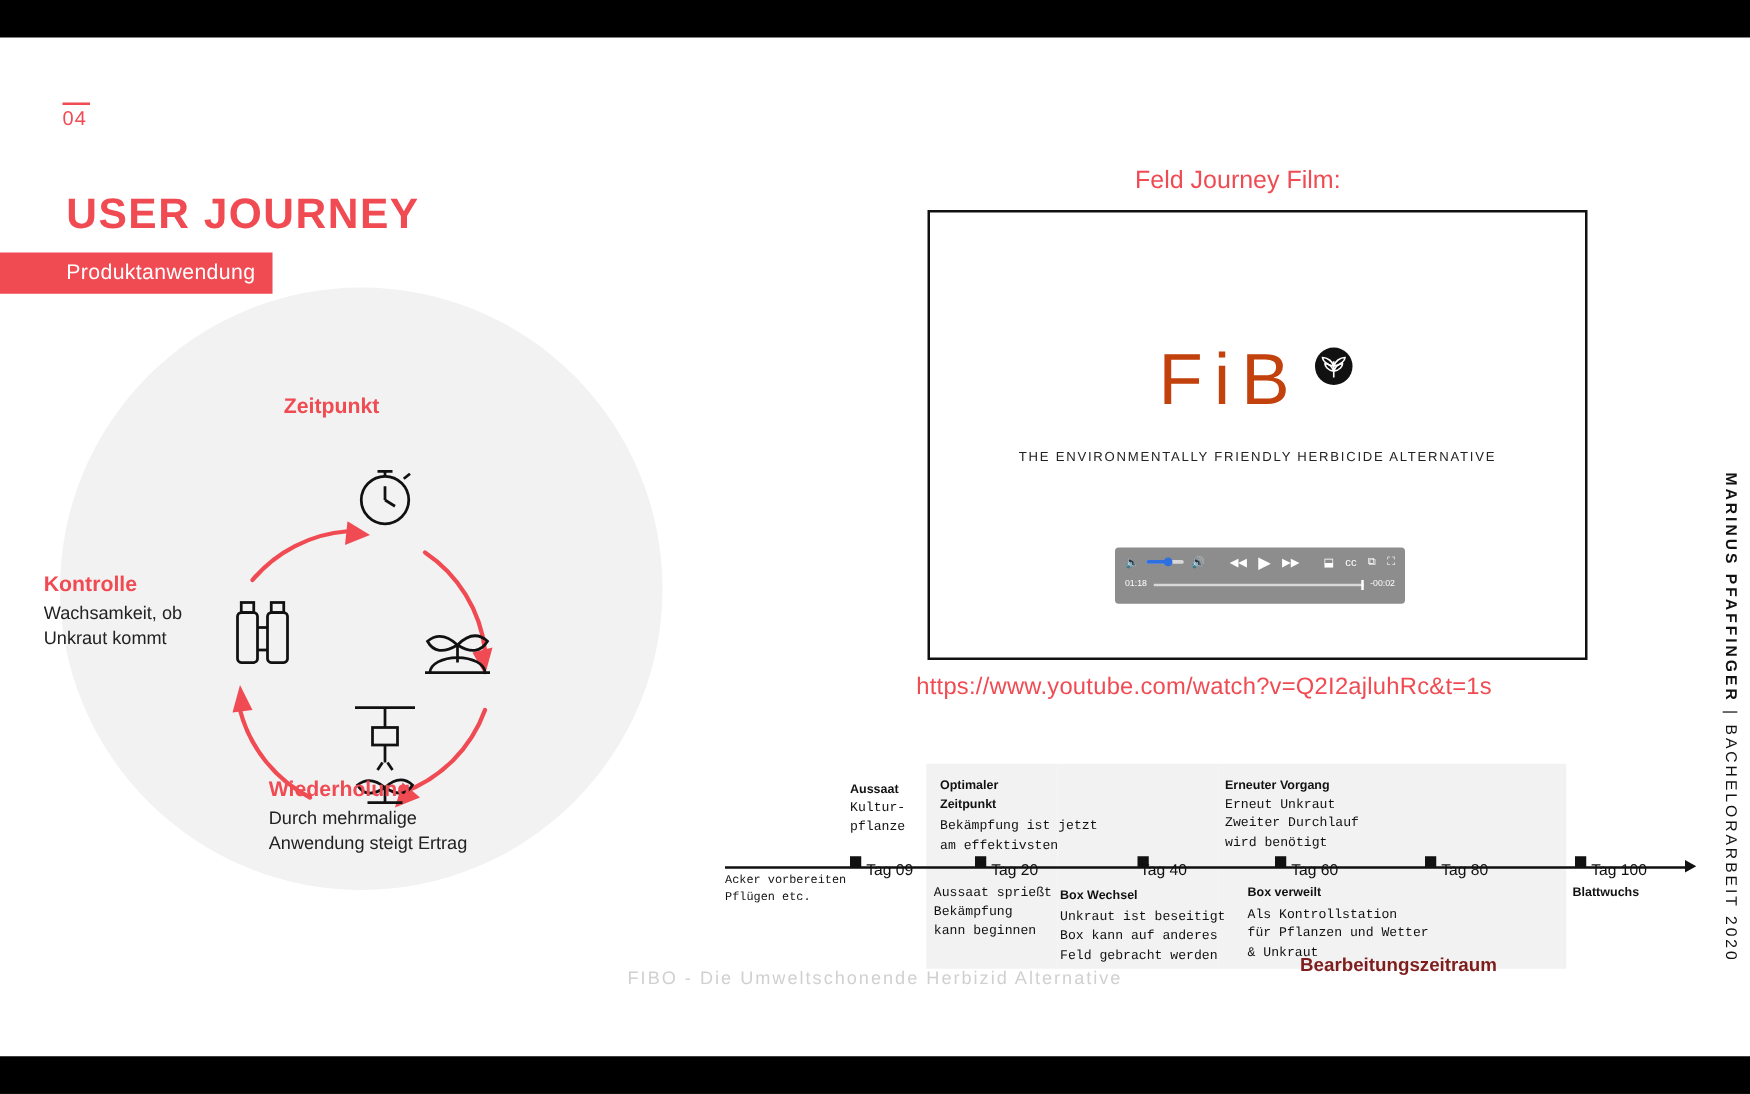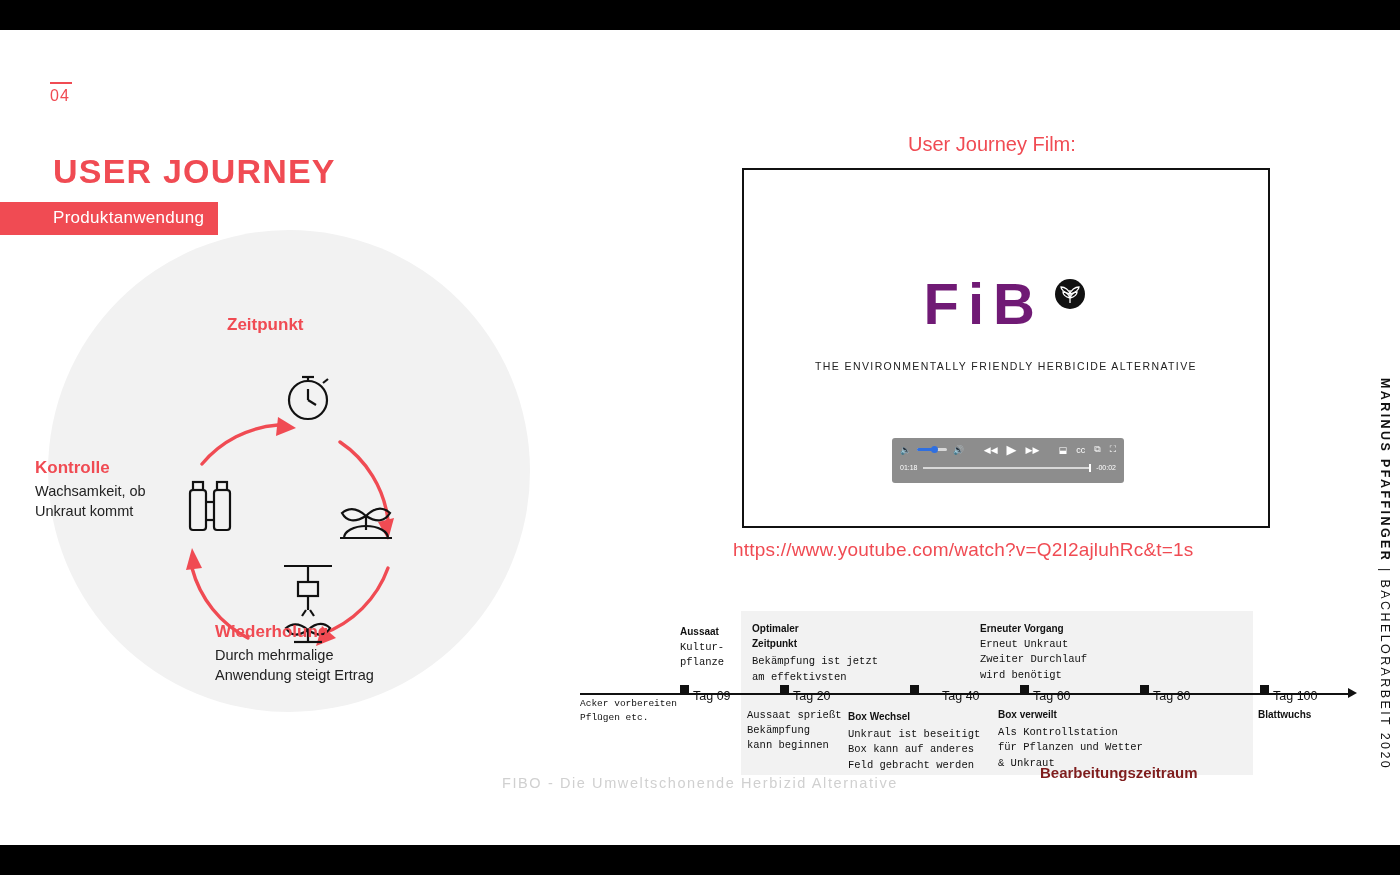--- a/index.html
+++ b/index.html
@@ -85,23 +85,23 @@
     background: #fff;
   }
   .logo-wrap {
     position: absolute;
     left: 0; right: 0; top: 100px;
     text-align: center;
   }
   .logo-text {
     font-size: 58px;
     letter-spacing: 9px;
-    color: #701a75;
+    color: #c2410c;
     font-family: "Liberation Sans", sans-serif;
-    font-weight: 700;
+    font-weight: 400;
     display: inline-block;
   }
   .logo-mark {
     display: inline-block;
     vertical-align: 12px;
     margin-left: 4px;
   }
   .logo-tag {
     position: absolute;
     left: 0; right: 0; top: 190px;
@@ -316,21 +316,21 @@
     <div class="body" style="white-space: pre-line;">Durch mehrmalige
 Anwendung steigt Ertrag</div>
   </div>
 
   <div class="lbl" id="lbl-kontrolle">
     <div class="head">Kontrolle</div>
     <div class="body" style="white-space: pre-line;">Wachsamkeit, ob
 Unkraut kommt</div>
   </div>
 
-  <div class="film-title">User Journey Film:</div>
+  <div class="film-title">Feld Journey Film:</div>
 
   <div class="video-frame">
     <div class="logo-wrap">
       <span class="logo-text">FiB</span>
       <span class="logo-mark">
         <svg width="36" height="36" viewBox="0 0 36 36">
           <circle cx="18" cy="18" r="15" fill="#111"></circle>
           <g stroke="#fff" stroke-width="1.3" fill="none">
             <path d="M18 27 L18 14"></path>
             <path d="M18 18 C12 17 9 13 9 11 C13 11 17 14 18 18"></path>
@@ -385,21 +385,21 @@
     <div class="tl-arrow"></div>
 
     <div class="tl-pre" style="white-space: pre-line;">Acker vorbereiten
 Pflügen etc.</div>
 
     <div class="tick" style="left:100px"></div>
     <div class="tick-label" style="left:113px">Tag 09</div>
     <div class="tick" style="left:200px"></div>
     <div class="tick-label" style="left:213px">Tag 20</div>
     <div class="tick" style="left:330px"></div>
-    <div class="tick-label" style="left:362px">Tag 40</div>
+    <div class="tick-label" style="left:332px">Tag 40</div>
     <div class="tick" style="left:440px"></div>
     <div class="tick-label" style="left:453px">Tag 60</div>
     <div class="tick" style="left:560px"></div>
     <div class="tick-label" style="left:573px">Tag 80</div>
     <div class="tick" style="left:680px"></div>
     <div class="tick-label" style="left:693px">Tag 100</div>
 
     <div class="tl-note" style="left:100px; top:35px;">
       <b style="white-space: pre-line;">Aussaat</b>
       <div style="white-space: pre-line;">Kultur-

